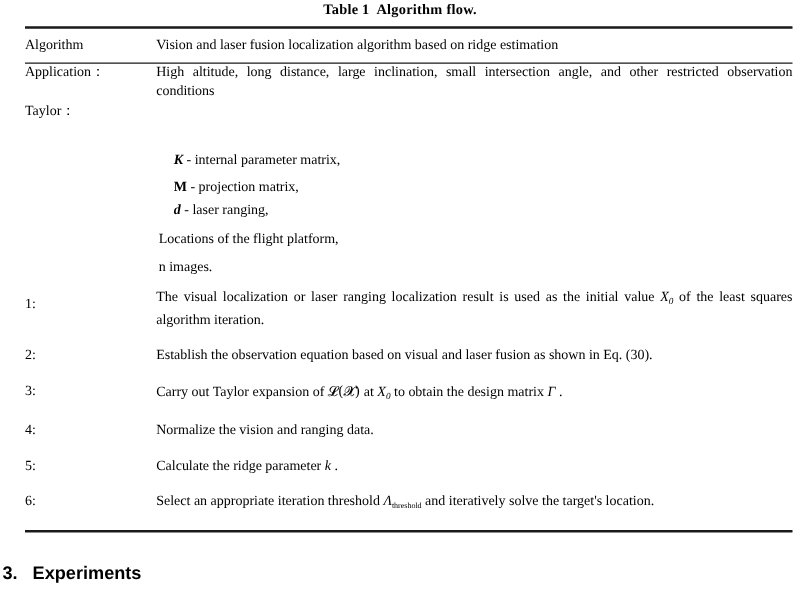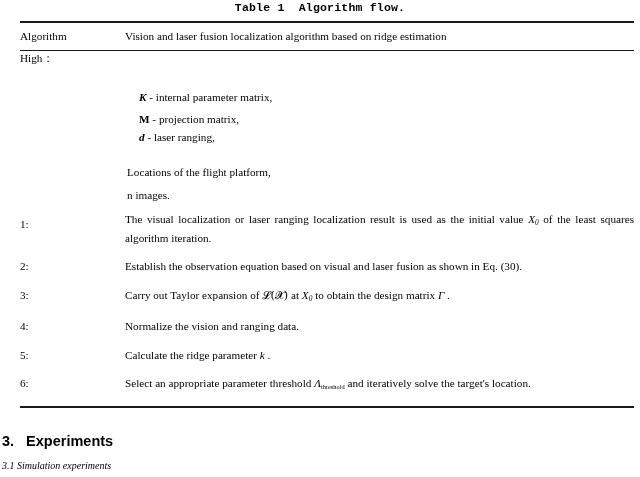--- a/index.html
+++ b/index.html
@@ -11,21 +11,21 @@
     width: 640px;
     height: 477px;
     overflow: hidden;
     font-family: "Liberation Serif", "DejaVu Serif", serif;
     color: #000000;
     position: relative;
   }
 
   
   .table-caption {
-    font-family: Liberation Mono, monospace;
+    font-family: Liberation Serif, serif;
     font-weight: bold;
     font-size: 11.5px;
     text-align: center;
     letter-spacing: 0.2px;
     padding-top: 1px;
     line-height: 14px;
     white-space: pre;
   }
 
   
@@ -156,34 +156,38 @@
       <td class="c-body">Vision and laser fusion localization algorithm based on ridge estimation</td>
     </tr>
   </tbody>
     </table>
 
   <div class="rule-mid"></div>
 
   <table class="flow">
 
     <tbody>
+        <tr>
+      <td class="c-label">Application：</td>
+      <td class="c-body just">High altitude, long distance, large inclination, small intersection angle, and other restricted observation conditions</td>
+    </tr>
 
     <tr>
-      <td class="c-label">High：</td>
+      <td class="c-label">Taylor：</td>
       <td class="c-body">
         <div class="indent-item">
           <span class="mb">K</span><span> - internal parameter matrix,</span>
         </div>
         <div class="indent-item" style="margin-top:7px">
           <span class="mbup">M</span><span> - projection matrix,</span>
         </div>
         <div class="indent-item" style="margin-top:2px">
           <span class="mb">d</span><span> - laser ranging,</span>
         </div>
-        <div class="noindent-item" style="margin-top:20px">Locations of the flight platform,</div>
+        <div class="noindent-item" style="margin-top:8px">Locations of the flight platform,</div>
         <div class="noindent-item" style="margin-top:7px">n images.</div>
       </td>
     </tr>
 
 
     <tr class="tight">
       <td class="c-label" style="padding-top:14px">1:</td>
       <td class="c-body just" style="padding-top:9px"><span>The visual localization or laser ranging localization result is used as the initial value </span><span class="mi">X</span><span class="sub">0</span><span> of the least squares algorithm iteration.</span></td>
     </tr>
 
@@ -202,21 +206,21 @@
       <td class="c-body" style="padding-top:9px">Normalize the vision and ranging data.</td>
     </tr>
 
     <tr class="tight">
       <td class="c-label" style="padding-top:9px">5:</td>
       <td class="c-body" style="padding-top:9px"><span>Calculate the ridge parameter </span><span class="mi">k</span><span> .</span></td>
     </tr>
 
     <tr class="tight">
       <td class="c-label" style="padding-top:9px">6:</td>
-      <td class="c-body" style="padding-top:9px"><span>Select an appropriate parameter threshold </span><span class="mi">Λ</span><span class="subtxt">threshold</span><span> and iteratively solve the target's location.</span></td>
+      <td class="c-body" style="padding-top:9px"><span>Select an appropriate iteration threshold </span><span class="mi">Λ</span><span class="subtxt">threshold</span><span> and iteratively solve the target's location.</span></td>
     </tr>
 
   </tbody>
     </table>
 
   <div class="rule-bottom" style="margin-top:7px"></div>
 </div>
 
 <div class="sec-head"><span class="num">3.</span><span>Experiments</span></div>
 

